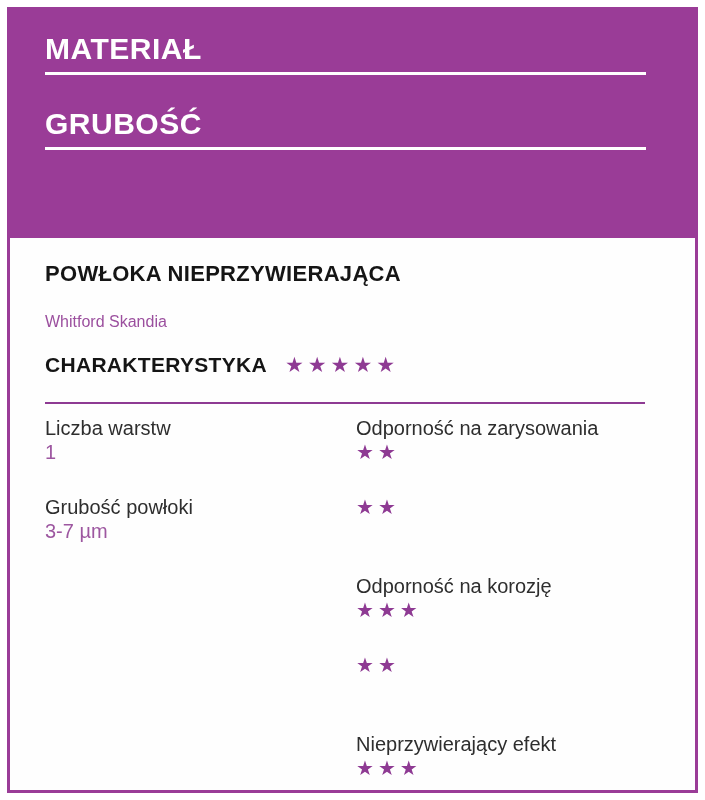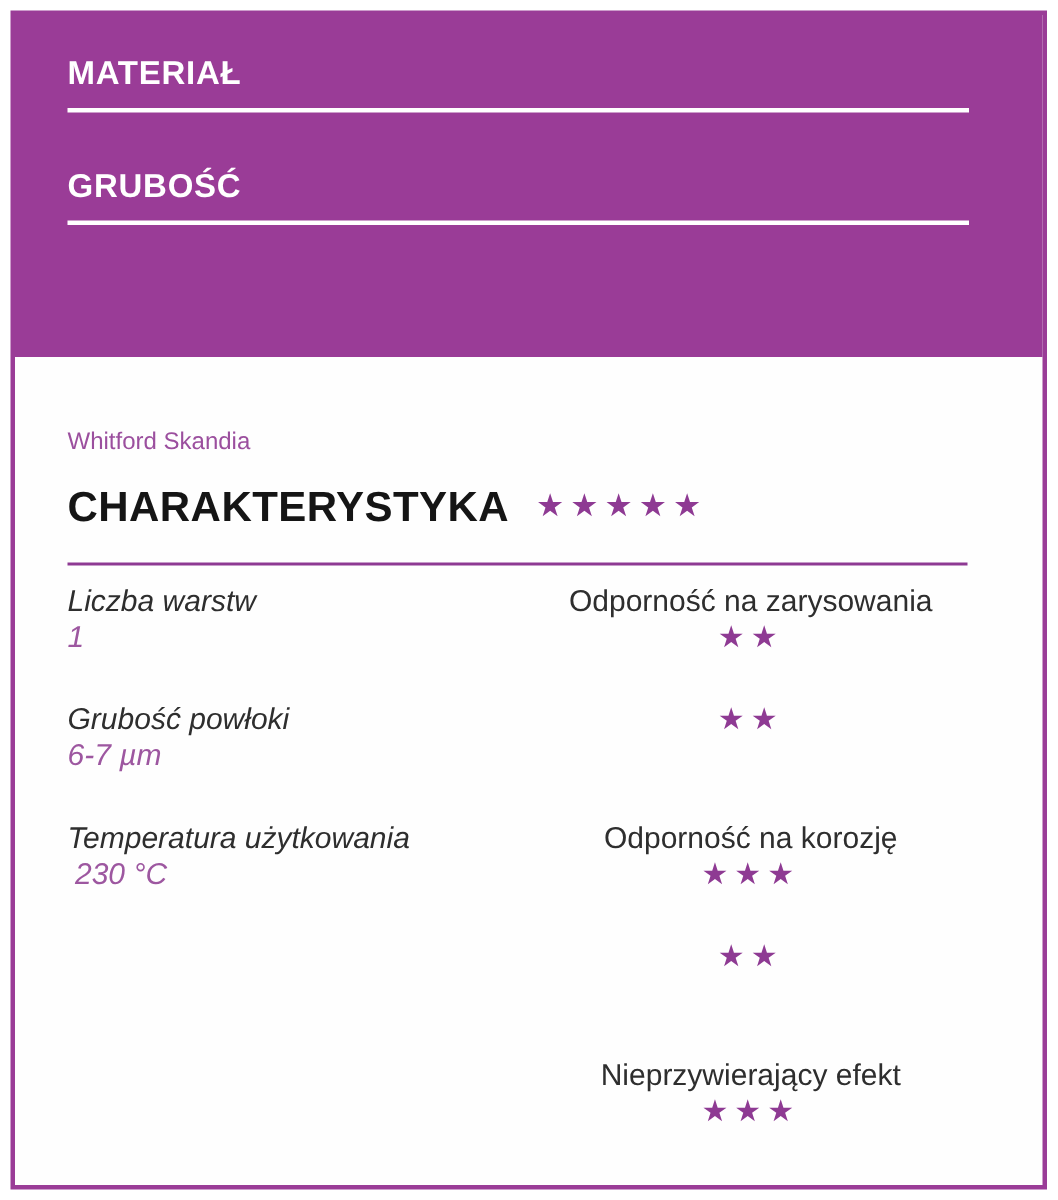--- a/index.html
+++ b/index.html
@@ -16,21 +16,21 @@
     background: #fefefe;
   }
   
   .card-header {
     background: #9a3c97;
     height: 228px;
     padding: 26px 49px 0 35px;
     color: #ffffff;
   }
   .hdr-label {
-    font-size: 22px;
+    font-size: 30px;
     font-weight: bold;
     line-height: 26px;
     letter-spacing: 0.5px;
   }
   .hdr-rule {
     height: 3px;
     background: #ffffff;
     margin-top: 10px;
     border: none;
   }
@@ -57,21 +57,21 @@
     line-height: 25px;
     margin-top: 22px;
   }
   .char-row {
     margin-top: 18px;
     display: flex;
     align-items: center;
     gap: 18px;
   }
   .char-label {
-    font-size: 28px;
+    font-size: 21px;
     font-weight: bold;
     color: #151515;
     line-height: 26px;
     letter-spacing: 0.3px;
   }
   .stars {
     color: #8e3a93;
     font-size: 21px;
     letter-spacing: 4px;
     line-height: 24px;
@@ -84,22 +84,22 @@
     margin-top: 24px;
   }
   
   .props-grid {
     margin-top: 12px;
     display: grid;
     grid-template-columns: 311px 1fr;
     grid-auto-rows: 48px;
     row-gap: 31px;
   }
-  .prop-cell { grid-column: 1; font-style: italic; }
-  .rating-cell { grid-column: 2; text-align: center; }
+  .prop-cell { grid-column: 1; }
+  .rating-cell { grid-column: 2; }
   .prop-label {
     font-size: 20px;
     color: #2e2e2e;
     line-height: 24px;
   }
   .prop-value {
     font-size: 20px;
     color: #9d57a0;
     line-height: 24px;
   }
@@ -116,42 +116,39 @@
       <div class="hdr-label">MATERIAŁ</div>
       <div class="hdr-rule"></div>
     </div>
     <div class="hdr-section">
       <div class="hdr-label">GRUBOŚĆ</div>
       <div class="hdr-rule"></div>
     </div>
   </div>
 
   <div class="card-body">
+    <div class="coating-title">POWŁOKA NIEPRZYWIERAJĄCA</div>
     <div class="coating-brand">Whitford Skandia</div>
 
     <div class="char-row">
       <span class="char-label">CHARAKTERYSTYKA</span>
       <span class="stars">★★★★★</span>
     </div>
 
     <div class="body-rule"></div>
 
     <div class="props-grid">
 
       <div class="prop-cell" style="grid-row:1">
         <div class="prop-label">Liczba warstw</div>
         <div class="prop-value">1</div>
       </div>
       <div class="prop-cell" style="grid-row:2">
         <div class="prop-label">Grubość powłoki</div>
-        <div class="prop-value">6-7 µm</div>
-      </div>
-      <div class="prop-cell" style="grid-row:3">
-        <div class="prop-label">Temperatura użytkowania</div>
-        <div class="prop-value indent">230 °C</div>
+        <div class="prop-value">3-7 µm</div>
       </div>
 
       <div class="rating-cell" style="grid-row:1">
         <div class="prop-label">Odporność na zarysowania</div>
         <div class="stars">★★</div>
       </div>
       <div class="rating-cell" style="grid-row:2">
         <div class="stars">★★</div>
       </div>
       <div class="rating-cell" style="grid-row:3">

